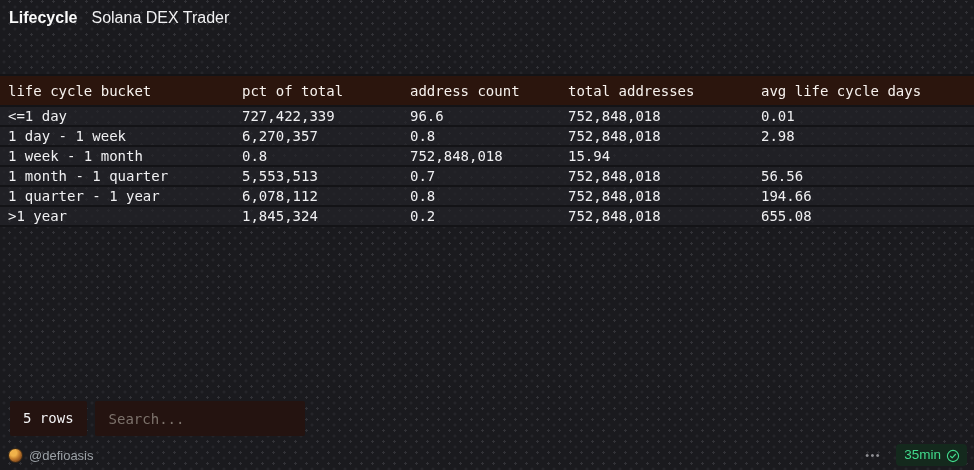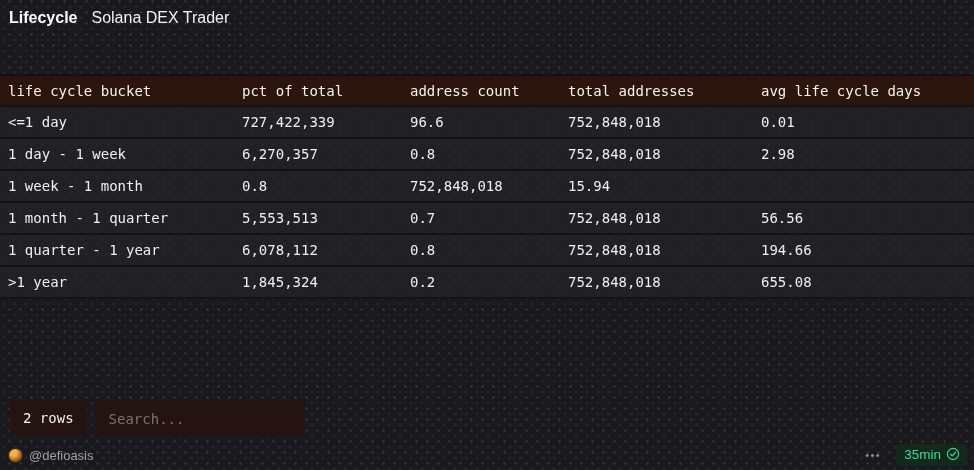--- a/index.html
+++ b/index.html
@@ -38,21 +38,21 @@
   .grid-row{display:grid;grid-template-columns:234px 168px 158px 193px 1fr;align-items:center;padding-left:8px;}
   .thead{
     background:var(--table-header-bg);
     border-top:2px solid var(--separator);
     border-bottom:2px solid var(--separator);
     height:33px;font-weight:400;color:#f7f2ee;
   }
   .trow{
     background:var(--row-bg);
     border-bottom:2px solid var(--separator);
-    height:32px;color:#f0f0f2;
+    height:20px;color:#f0f0f2;
   }
   .cell{white-space:nowrap;overflow:hidden;}
   
   .controls{position:absolute;top:401px;left:10px;display:flex;gap:8px;align-items:center;}
   .rows-badge{
     background:var(--panel-bg);height:35px;line-height:35px;padding:0 13px;
     font-family:"DejaVu Sans Mono","Liberation Mono",monospace;font-size:14px;color:#f2f2f4;border-radius:2px;
   }
   .search{
     background:var(--panel-bg);height:35px;width:210px;border:none;outline:none;border-radius:2px;
@@ -60,21 +60,21 @@
   }
   .search::placeholder{color:#7d736c;opacity:1;}
   
   .ftr{position:absolute;left:0;right:0;bottom:0;height:30px;display:flex;align-items:center;padding:0 5px 0 8px;gap:6px;}
   .avatar{width:15px;height:15px;border-radius:50%;flex:none;
     background:radial-gradient(circle at 35% 30%, #f0b24a 0 25%, #c07a2c 50%, #7a431a 80%, #4f2a10);
     border:1px solid #3a2a18;}
   .author{font-size:13px;color:var(--muted);}
   .more{margin-left:auto;color:#8e8e93;font-size:11px;letter-spacing:1.5px;cursor:pointer;line-height:30px;}
   .refresh-badge{
-    display:flex;align-items:flex-start;gap:5px;background:var(--refresh-bg);
+    display:flex;align-items:flex-end;gap:5px;background:var(--refresh-bg);
     border-radius:4px;padding:3px 7px 3px 8px;margin-left:9px;margin-right:2px;cursor:pointer;
   }
   .refresh-time{color:var(--refresh-green);font-size:13.5px;line-height:16px;}
   .check-icon{display:block;}
 </style>
 </head>
 <body>
 
 <div class="app">
 
@@ -131,21 +131,21 @@
     <div class="grid-row trow">
       <div class="cell">&gt;1 year</div>
       <div class="cell">1,845,324</div>
       <div class="cell">0.2</div>
       <div class="cell">752,848,018</div>
       <div class="cell">655.08</div>
     </div>
   </div>
 
   <div class="controls">
-    <div class="rows-badge">2 rows</div>
+    <div class="rows-badge">5 rows</div>
     <input class="search" type="text" placeholder="Search..." style="">
   </div>
 
   <div class="ftr">
     <span class="avatar"></span>
     <span class="author">@defioasis</span>
     <span class="more">•••</span>
     <span class="refresh-badge">
       <span class="refresh-time">35min</span>
       <svg class="check-icon" width="14" height="14" viewBox="0 0 16 16">

